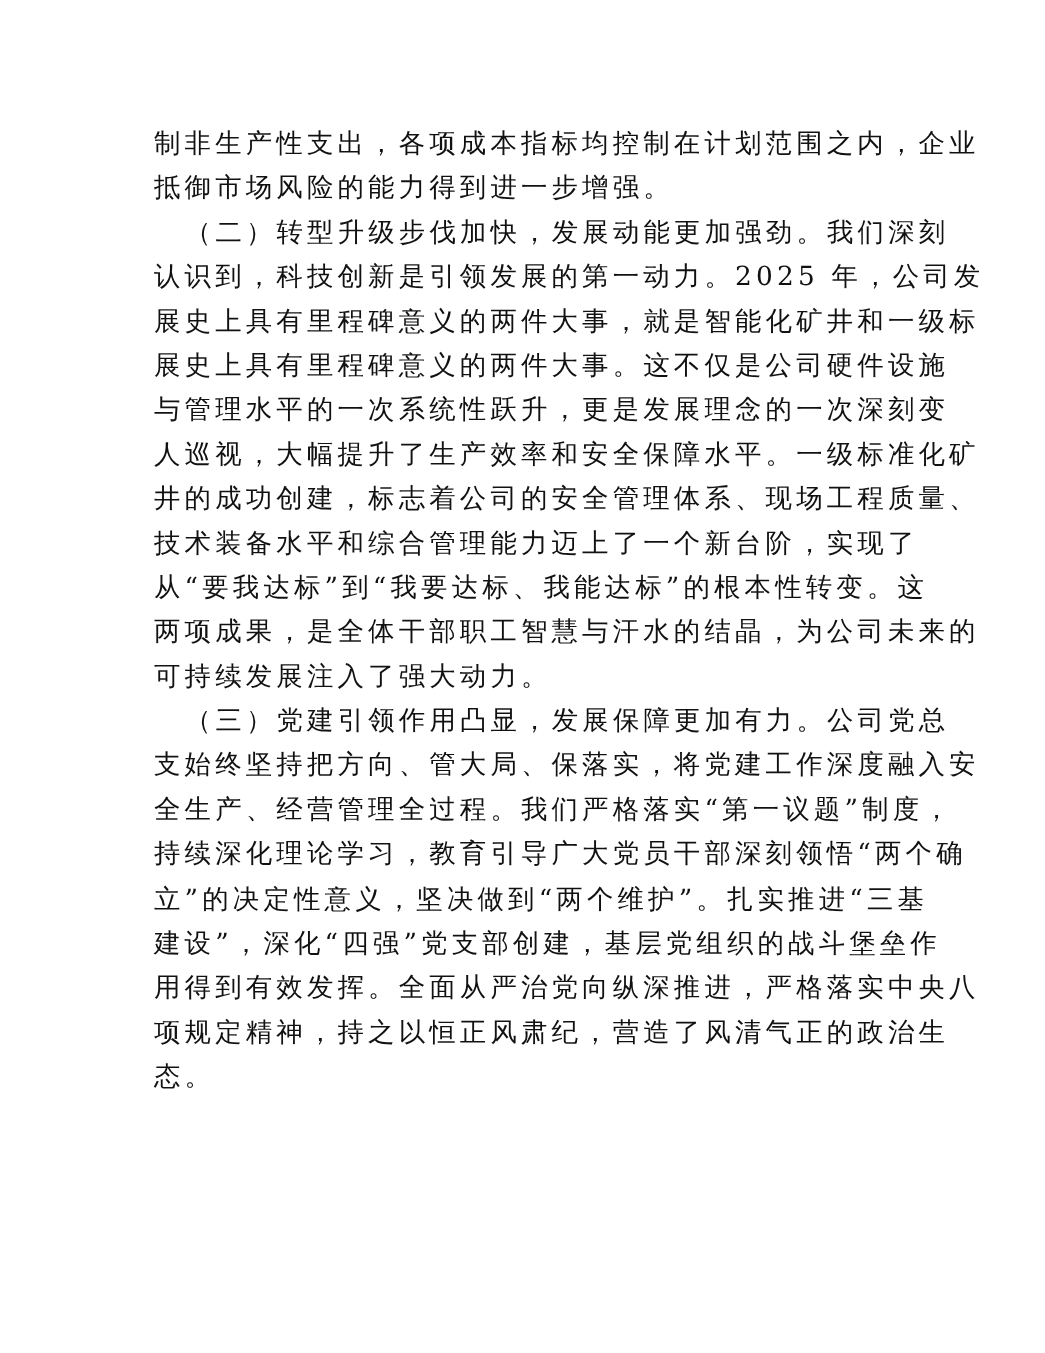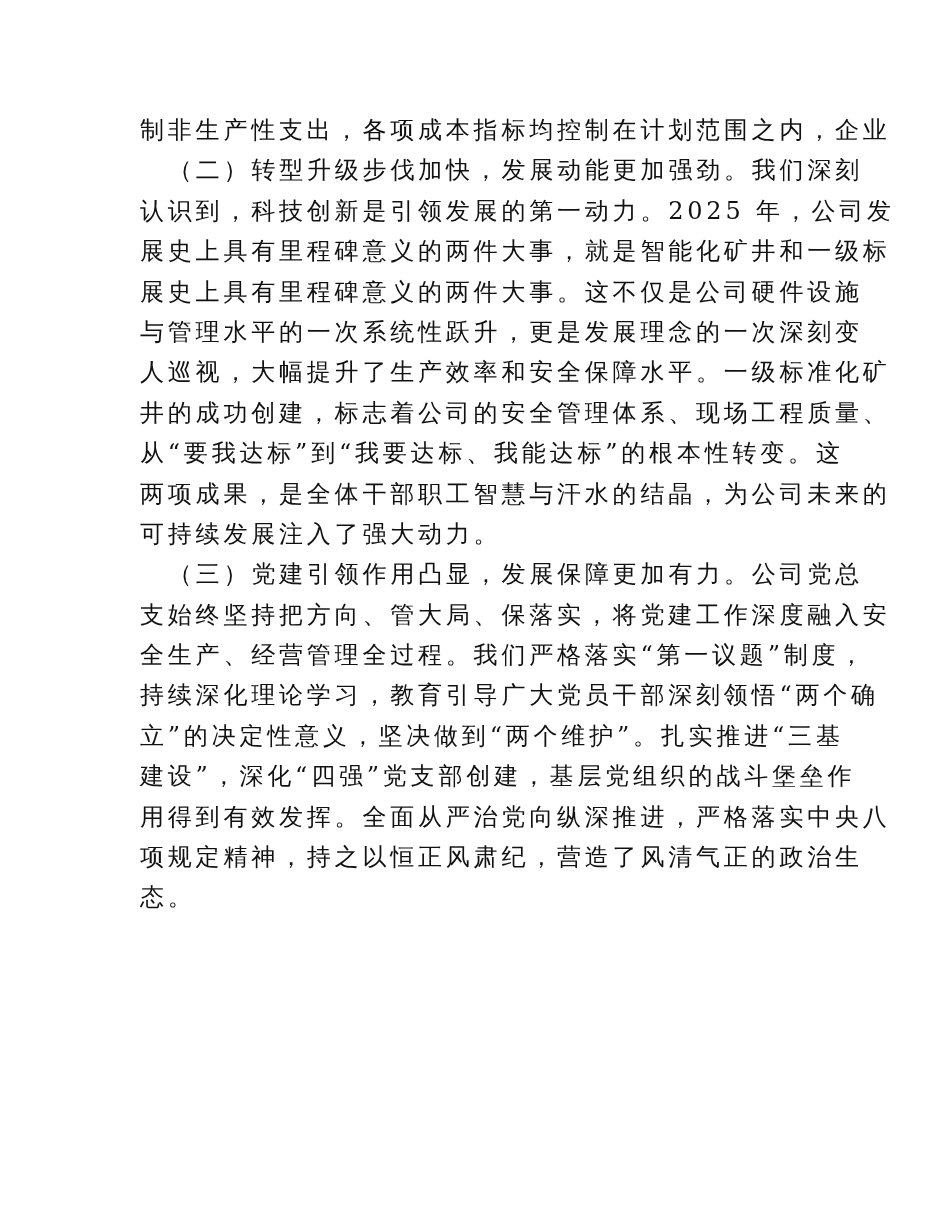--- a/index.html
+++ b/index.html
@@ -46,30 +46,32 @@
     }
   </style>
 </head>
 <body>
 
 <div class="page">
   <div class="content">
 
     <div class="para">
       <span class="line">制非生产性支出，各项成本指标均控制在计划范围之内，企业</span>
+      <span class="line">抵御市场风险的能力得到进一步增强。</span>
     </div>
 
     <div class="para indent-block">
       <span class="line" style="padding-left:28px">（二）转型升级步伐加快，发展动能更加强劲。我们深刻</span>
       <span class="line">认识到，科技创新是引领发展的第一动力。2025 年，公司发</span>
       <span class="line">展史上具有里程碑意义的两件大事，就是智能化矿井和一级标</span>
       <span class="line">展史上具有里程碑意义的两件大事。这不仅是公司硬件设施</span>
       <span class="line">与管理水平的一次系统性跃升，更是发展理念的一次深刻变</span>
       <span class="line">人巡视，大幅提升了生产效率和安全保障水平。一级标准化矿</span>
       <span class="line">井的成功创建，标志着公司的安全管理体系、现场工程质量、</span>
+      <span class="line">技术装备水平和综合管理能力迈上了一个新台阶，实现了</span>
       <span class="line">从“要我达标”到“我要达标、我能达标”的根本性转变。这</span>
       <span class="line">两项成果，是全体干部职工智慧与汗水的结晶，为公司未来的</span>
       <span class="line">可持续发展注入了强大动力。</span>
     </div>
 
     <div class="para indent-block">
       <span class="line" style="padding-left:28px">（三）党建引领作用凸显，发展保障更加有力。公司党总</span>
       <span class="line">支始终坚持把方向、管大局、保落实，将党建工作深度融入安</span>
       <span class="line">全生产、经营管理全过程。我们严格落实“第一议题”制度，</span>
       <span class="line">持续深化理论学习，教育引导广大党员干部深刻领悟“两个确</span>

